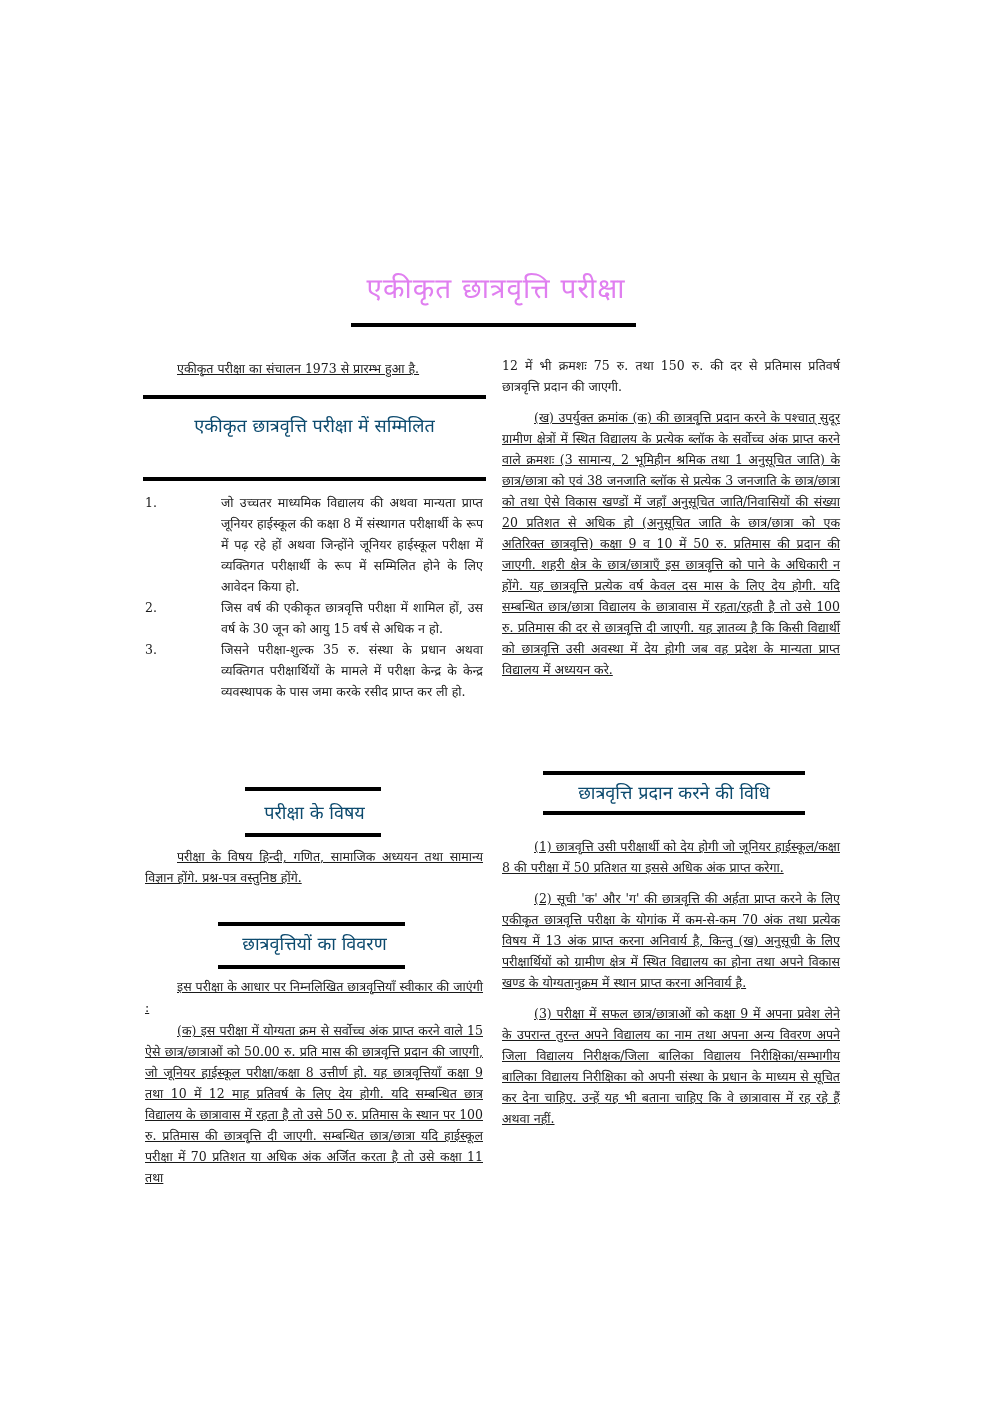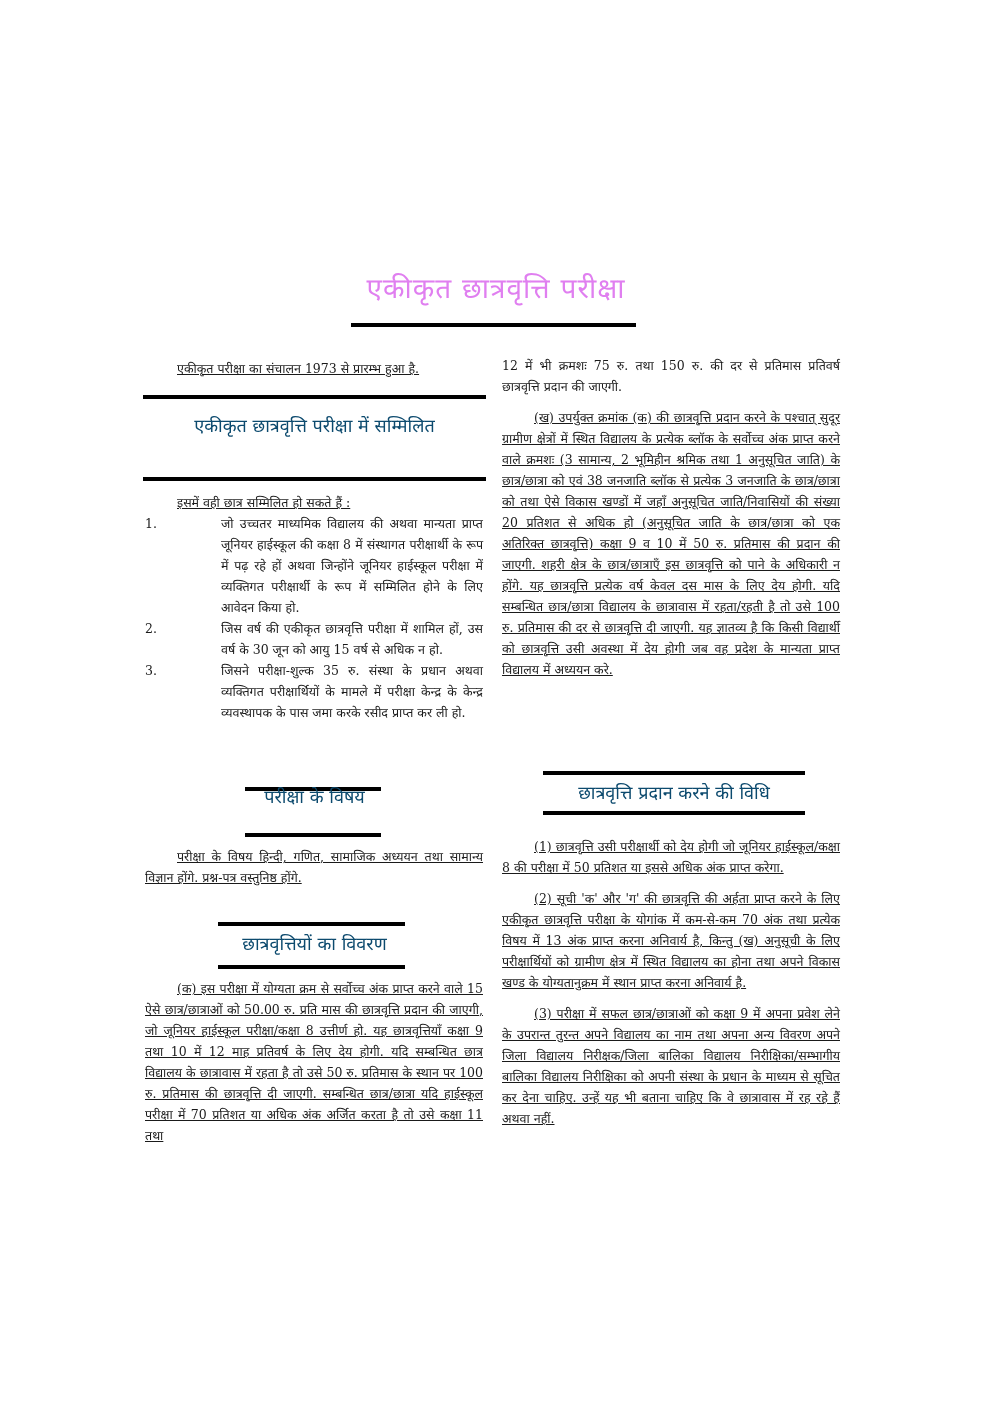--- a/index.html
+++ b/index.html
@@ -29,48 +29,48 @@
   <p class="indent">एकीकृत परीक्षा का संचालन 1973 से प्रारम्भ हुआ है.</p>
 </div>
 
 <div class="rule" style="left:143px; top:395px; width:343px;"></div>
 <div class="heading" style="left:143px; top:413px; width:343px;">
   <div>एकीकृत छात्रवृत्ति परीक्षा में सम्मिलित</div>
 </div>
 <div class="rule" style="left:143px; top:477px; width:343px;"></div>
 
 <div class="list" style="left:145px; top:492px; width:338px;">
-  <p class="indent" style="margin:0;">इसमें वही छात्र सम्मिलित हो सकते हैं :</p>
   <div class="li">
     <span class="num">1.</span>
     <span class="txt">जो उच्चतर माध्यमिक विद्यालय की अथवा मान्यता प्राप्त जूनियर हाईस्कूल की कक्षा 8 में संस्थागत परीक्षार्थी के रूप में पढ़ रहे हों अथवा जिन्होंने जूनियर हाईस्कूल परीक्षा में व्यक्तिगत परीक्षार्थी के रूप में सम्मिलित होने के लिए आवेदन किया हो.</span>
   </div>
   <div class="li">
     <span class="num">2.</span>
     <span class="txt">जिस वर्ष की एकीकृत छात्रवृत्ति परीक्षा में शामिल हों, उस वर्ष के 30 जून को आयु 15 वर्ष से अधिक न हो.</span>
   </div>
   <div class="li">
     <span class="num">3.</span>
     <span class="txt">जिसने परीक्षा-शुल्क 35 रु. संस्था के प्रधान अथवा व्यक्तिगत परीक्षार्थियों के मामले में परीक्षा केन्द्र के केन्द्र व्यवस्थापक के पास जमा करके रसीद प्राप्त कर ली हो.</span>
   </div>
 </div>
 
 <div class="rule" style="left:245px; top:787px; width:136px;"></div>
-<div class="heading" style="left:143px; top:784px; width:343px;">परीक्षा के विषय</div>
+<div class="heading" style="left:143px; top:800px; width:343px;">परीक्षा के विषय</div>
 <div class="rule" style="left:245px; top:833px; width:136px;"></div>
 
 <div class="col" style="left:145px; top:846px; width:338px;">
   <p class="indent">परीक्षा के विषय हिन्दी, गणित, सामाजिक अध्ययन तथा सामान्य विज्ञान होंगे. प्रश्न-पत्र वस्तुनिष्ठ होंगे.</p>
 </div>
 
 <div class="rule" style="left:218px; top:922px; width:187px;"></div>
 <div class="heading" style="left:143px; top:931px; width:343px;">छात्रवृत्तियों का विवरण</div>
 <div class="rule" style="left:218px; top:965px; width:187px;"></div>
 
 <div class="col" style="left:145px; top:976px; width:338px;">
+  <p class="indent">इस परीक्षा के आधार पर निम्नलिखित छात्रवृत्तियाँ स्वीकार की जाएंगी :</p>
   <p class="indent" style="margin-top:2px;">(क) इस परीक्षा में योग्यता क्रम से सर्वोच्च अंक प्राप्त करने वाले 15 ऐसे छात्र/छात्राओं को 50.00 रु. प्रति मास की छात्रवृत्ति प्रदान की जाएगी, जो जूनियर हाईस्कूल परीक्षा/कक्षा 8 उत्तीर्ण हो. यह छात्रवृत्तियाँ कक्षा 9 तथा 10 में 12 माह प्रतिवर्ष के लिए देय होगी. यदि सम्बन्धित छात्र विद्यालय के छात्रावास में रहता है तो उसे 50 रु. प्रतिमास के स्थान पर 100 रु. प्रतिमास की छात्रवृत्ति दी जाएगी. सम्बन्धित छात्र/छात्रा यदि हाईस्कूल परीक्षा में 70 प्रतिशत या अधिक अंक अर्जित करता है तो उसे कक्षा 11 तथा</p>
 </div>
 
 <div class="col" style="left:502px; top:355px; width:338px;">
   <p>12 में भी क्रमशः 75 रु. तथा 150 रु. की दर से प्रतिमास प्रतिवर्ष छात्रवृत्ति प्रदान की जाएगी.</p>
   <div class="gap"></div>
   <p class="indent">(ख) उपर्युक्त क्रमांक (क) की छात्रवृत्ति प्रदान करने के पश्चात् सुदूर ग्रामीण क्षेत्रों में स्थित विद्यालय के प्रत्येक ब्लॉक के सर्वोच्च अंक प्राप्त करने वाले क्रमशः (3 सामान्य, 2 भूमिहीन श्रमिक तथा 1 अनुसूचित जाति) के छात्र/छात्रा को एवं 38 जनजाति ब्लॉक से प्रत्येक 3 जनजाति के छात्र/छात्रा को तथा ऐसे विकास खण्डों में जहाँ अनुसूचित जाति/निवासियों की संख्या 20 प्रतिशत से अधिक हो (अनुसूचित जाति के छात्र/छात्रा को एक अतिरिक्त छात्रवृत्ति) कक्षा 9 व 10 में 50 रु. प्रतिमास की प्रदान की जाएगी. शहरी क्षेत्र के छात्र/छात्राएँ इस छात्रवृत्ति को पाने के अधिकारी न होंगे. यह छात्रवृत्ति प्रत्येक वर्ष केवल दस मास के लिए देय होगी. यदि सम्बन्धित छात्र/छात्रा विद्यालय के छात्रावास में रहता/रहती है तो उसे 100 रु. प्रतिमास की दर से छात्रवृत्ति दी जाएगी. यह ज्ञातव्य है कि किसी विद्यार्थी को छात्रवृत्ति उसी अवस्था में देय होगी जब वह प्रदेश के मान्यता प्राप्त विद्यालय में अध्ययन करे.</p>
 </div>
 
 <div class="rule" style="left:543px; top:771px; width:262px;"></div>

